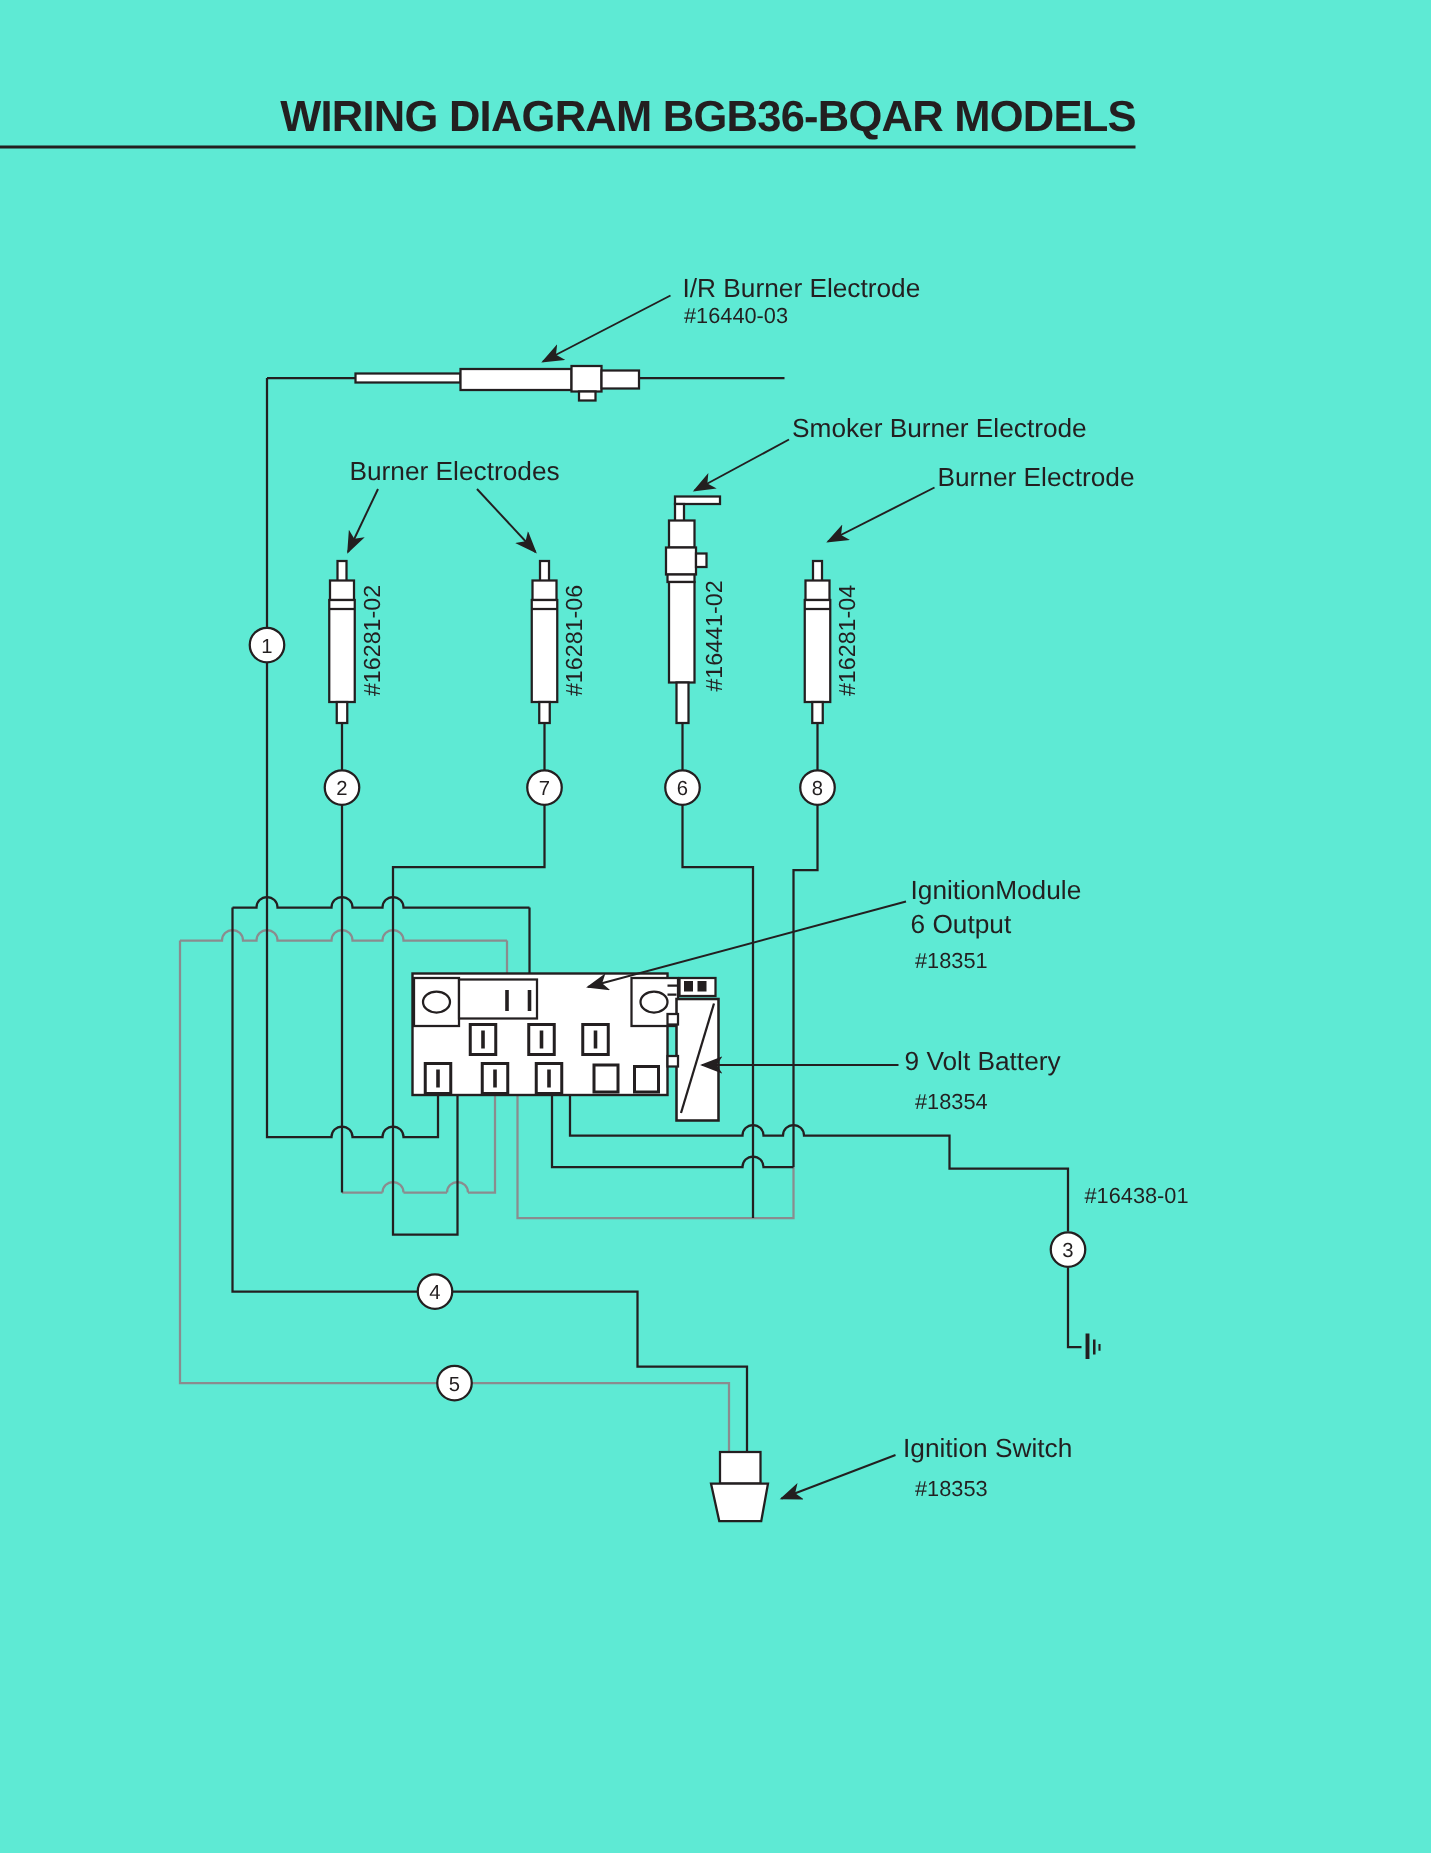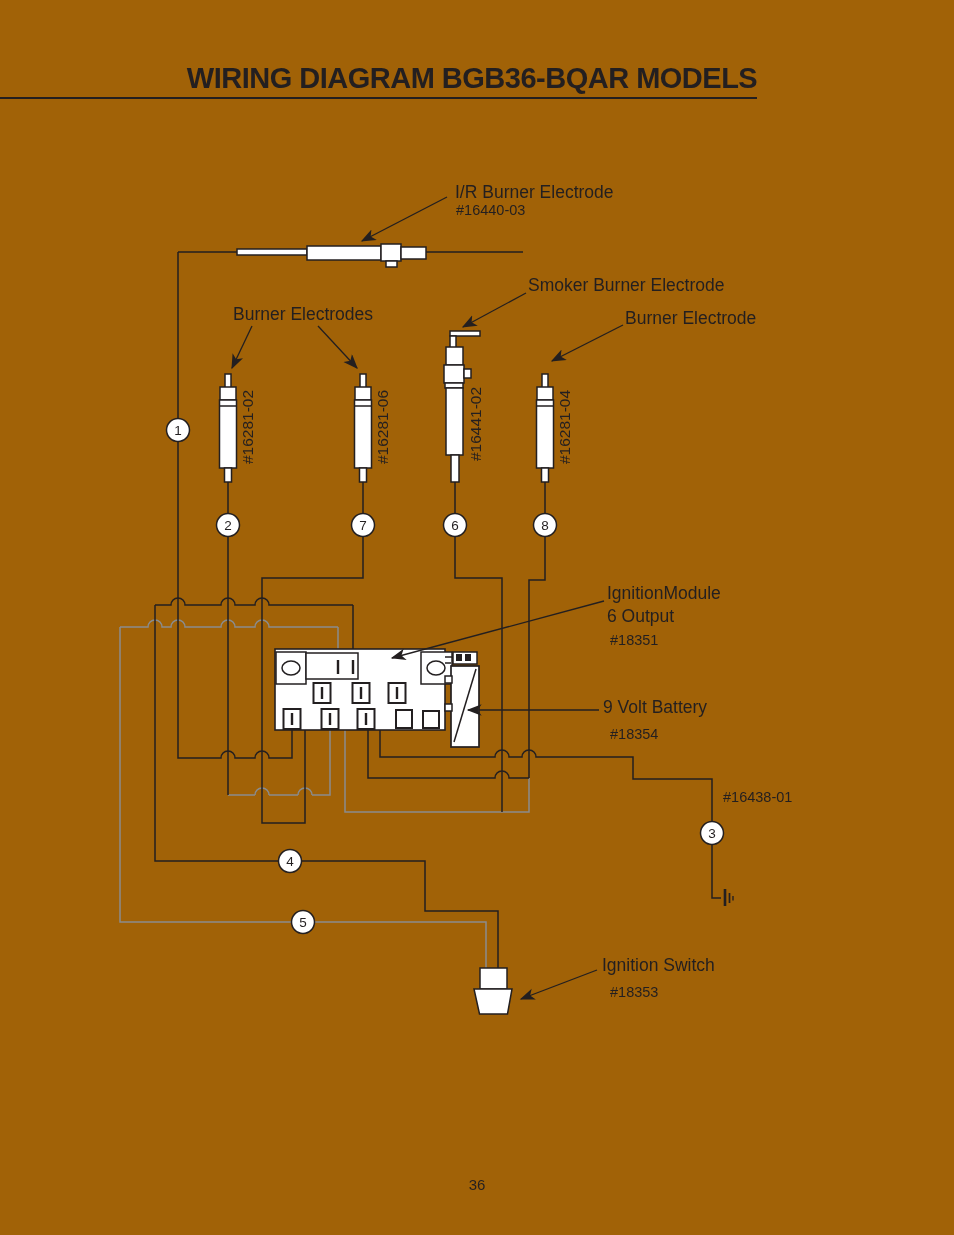--- a/index.html
+++ b/index.html
@@ -1,16 +1,16 @@
 <!DOCTYPE html>
 <html><head>
 <meta charset="utf-8">
 <style>
   html,body{margin:0;padding:0;background:#ffffff;}
-  #page{position:relative;width:954px;height:1235px;background:#a16207;overflow:hidden;
+  #page{position:relative;width:954px;height:1235px;background:#5eead4;overflow:hidden;
         font-family:"Liberation Sans", sans-serif;color:#231f20;}
   #title{position:absolute;left:0;top:62px;width:944px;text-align:center;
          font-size:29px;font-weight:bold;letter-spacing:-0.5px;color:#231f20;}
   #title-rule{position:absolute;left:0;top:97px;width:757px;height:2px;background:#231f20;}
   #footer{position:absolute;left:590px;top:1078px;font-size:17.5px;line-height:23px;color:#231f20;}
   #pagenum{position:absolute;left:0;top:1176px;width:954px;text-align:center;font-size:15px;color:#231f20;}
   svg{position:absolute;left:0;top:0;}
   .w{fill:none;stroke:#231f20;stroke-width:1.5;}
   .wg{fill:none;stroke:#8a8c8e;stroke-width:1.5;}
   .part{fill:#ffffff;stroke:#231f20;stroke-width:1.5;}
@@ -232,15 +232,14 @@
       <text class="lbl" x="602" y="971">Ignition Switch</text>
       <text class="lblsm" x="610" y="997">#18353</text>
 
       <text class="tpart" text-anchor="middle" x="253" y="427" transform="rotate(-90 253 427)">#16281-02</text>
       <text class="tpart" text-anchor="middle" x="388" y="427" transform="rotate(-90 388 427)">#16281-06</text>
       <text class="tpart" text-anchor="middle" x="481" y="424" transform="rotate(-90 481 424)">#16441-02</text>
       <text class="tpart" text-anchor="middle" x="570" y="427" transform="rotate(-90 570 427)">#16281-04</text>
     </g>
   </svg>
 
-  <div id="pagenum">36</div>
 
 </div>
 
 </body></html>

